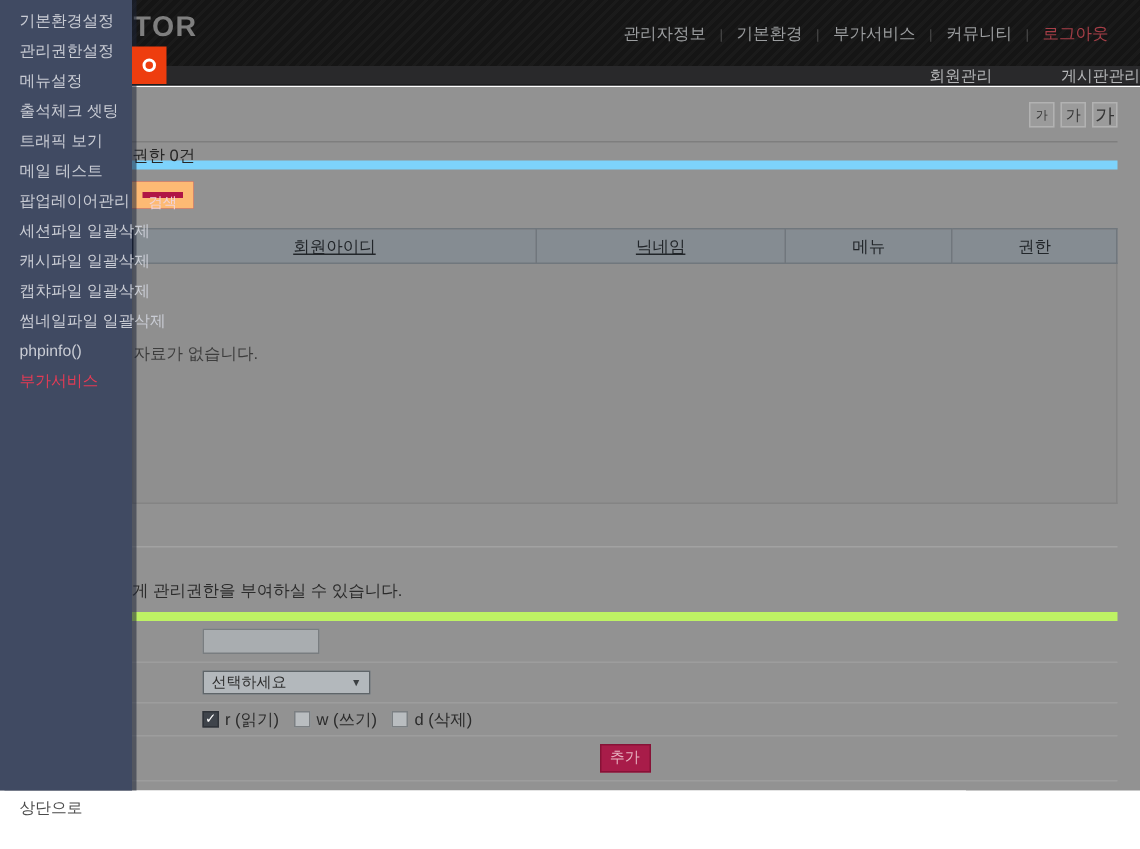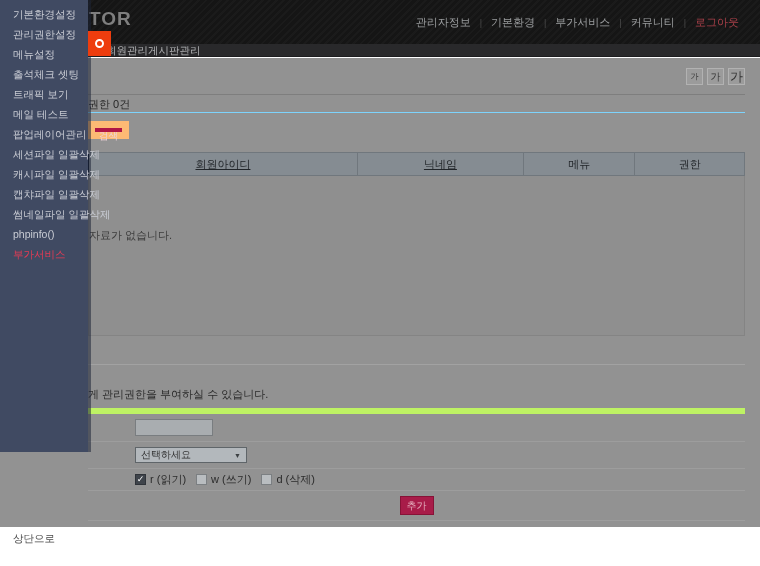--- a/index.html
+++ b/index.html
@@ -13,37 +13,37 @@
   .logo { position:absolute; left:89px; top:8px; font-size:19px; font-weight:bold;
     color:#7f7f7f; letter-spacing:1px; }
   .util-links { position:absolute; right:12px; top:15px; display:flex; align-items:center; }
   .util-link { font-size:11px; color:#9c9ea0; padding:0 9px; cursor:pointer; white-space:nowrap; }
   .util-link.logout { color:#a73f48; }
   .util-sep { color:#4c4c4c; font-size:9px; }
 
   
   .navbar { position:absolute; left:0; top:44px; width:760px; height:13px; background:#29292b;
     border-bottom:1px solid #1d1d1f; }
-  .nav-tabs { display:flex; padding-left:106px; height:13px; align-items:center; }
+  .nav-tabs { display:flex; gap:46px; padding-left:74px; height:13px; align-items:center;justify-content:flex-end; }
   .nav-tab { font-size:10.5px; color:#b5b6b8; cursor:pointer; white-space:nowrap; }
   .menu-toggle { position:absolute; left:88px; top:31px; width:23px; height:25px; background:#ee3d0e;
     border:none; z-index:60; cursor:pointer; display:flex; align-items:center; justify-content:center; }
   .menu-toggle .ring { width:9px; height:9px; border:2px solid #ffffff; border-radius:50%; display:block; }
 
   
   .main { position:absolute; left:0; top:58px; width:760px; height:469px; background:#929292; }
   .inner { margin:0 15px 0 88px; }
 
   .fontsize-row { display:flex; justify-content:flex-end; gap:4px; padding-top:10px; height:27px; }
   .fontsize-btn { width:17px; height:17px; border:1px solid #b2b2b2; background:#9b9b9b; color:#333;
     display:flex; align-items:center; justify-content:center; cursor:pointer; }
   .fontsize-btn.s { font-size:8px; } .fontsize-btn.m { font-size:10px; } .fontsize-btn.l { font-size:13px; }
 
   .count-band { margin-top:9px; height:19px; line-height:19px; font-size:11px; color:#262626;
-    border-top:1px solid #7e7e7e; border-bottom:1px solid #7dd3fc; }
+    border-top:1px solid #7e7e7e; border-bottom:6px solid #7dd3fc; }
 
   .search-row { padding:8px 0 9px 0; }
   .btn-search { display:inline-block; min-width:29px; height:18px; background:#b01545;
     color:#efd3da; border:7px solid #fdba74; font-size:9.5px; line-height:16px; text-align:left;
     padding:0 4px; cursor:pointer; }
 
   .grid-table { width:100%; border-collapse:collapse; }
   .grid-table th { height:23px; background:#858c92; border:1px solid #70777d; border-left:none;
     font-size:11px; font-weight:normal; color:#22262a; text-align:center; }
   .grid-table th:first-child { border-left:1px solid #0f172a; }
@@ -74,21 +74,21 @@
   .cb.checked { background:#3f444b; border-color:#2f3339; }
   .cb.checked::after { content:"\2713"; color:#fff; font-size:9px; line-height:1; }
   .row-submit { height:30px; justify-content:center; padding-left:0; }
   .btn-add { min-width:34px; height:19px; background:#a81c49; border:1px solid #871237;
     color:#e7b3c1; font-size:10px; line-height:17px; text-align:center; padding:0 6px; cursor:pointer; }
 
   .page-footer { padding:8px 0 0 2px; }
   .footer-text { font-size:9.5px; color:#333; }
 
   
-  .sidebar { position:absolute; left:0; top:0; width:88px; height:452px; background:#404a62; z-index:50;
+  .sidebar { position:absolute; left:0; top:0; width:88px; height:527px; background:#404a62; z-index:50;
     box-shadow:3px 0 0 rgba(30,36,54,0.55); }
   .sidebar ul { list-style:none; padding:4px 0 0 13px; }
   .side-item { font-size:10.5px; color:#c9ccd4; line-height:20px; white-space:nowrap; cursor:pointer; }
   .side-item.accent { color:#e53b55; }
 
   
   .below { position:absolute; left:0; top:527px; width:644px; height:39px; background:#ffffff; }
   .scroll-top { display:inline-block; margin:5px 0 0 13px; font-size:10.5px; color:#4a4a4a; cursor:pointer; }
 </style>
 </head>

